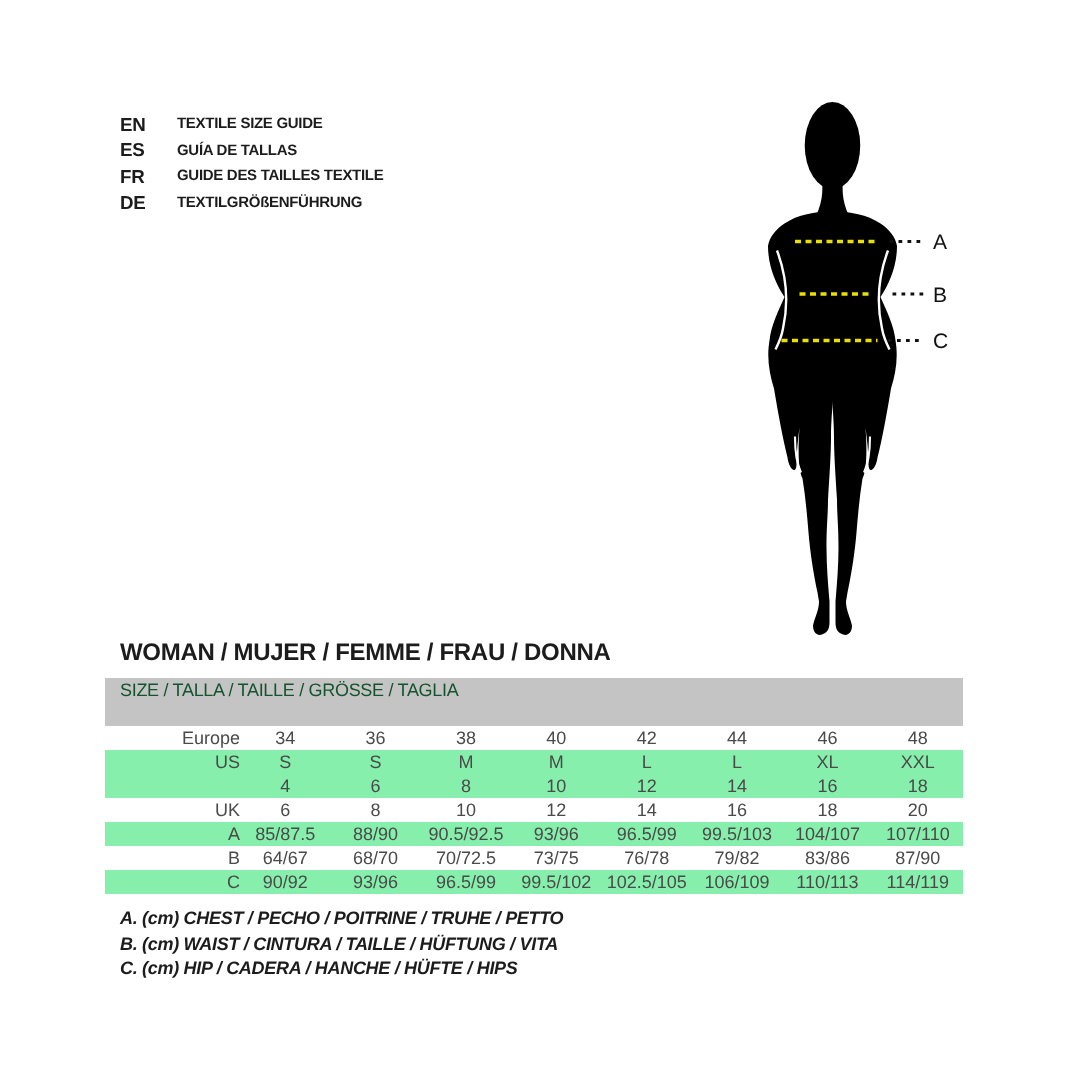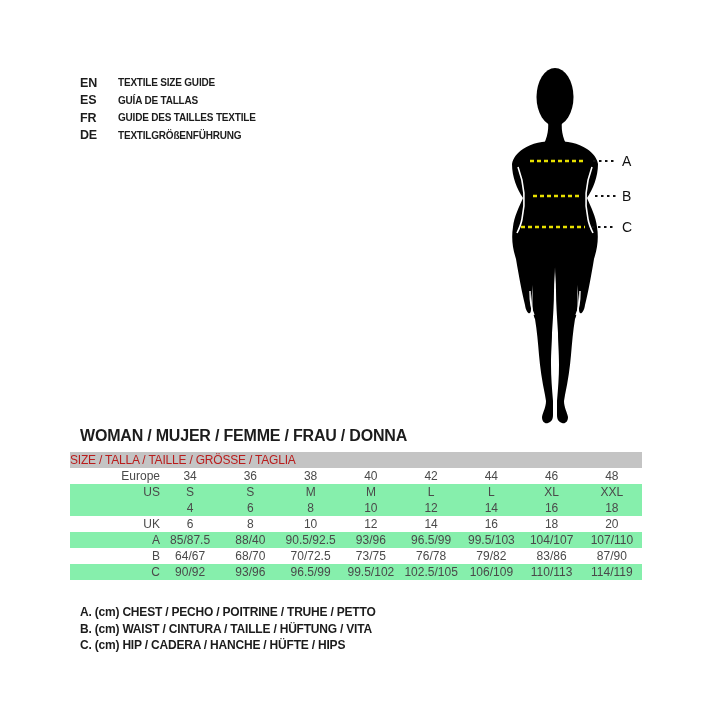--- a/index.html
+++ b/index.html
@@ -16,28 +16,28 @@
   .figure{position:absolute;left:480px;top:55px;width:170px;height:380px;}
   .figure svg{position:absolute;left:0;top:0;}
   .measure-label{position:absolute;font-size:14px;font-weight:500;color:#111;width:16px;text-align:left;}
   .ml-a{left:142px;top:98px;}
   .ml-b{left:142px;top:133px;}
   .ml-c{left:142px;top:164px;}
   
   .gender-title{position:absolute;left:80px;top:427px;font-size:16px;font-weight:700;letter-spacing:-0.2px;}
   
   .size-table{position:absolute;left:70px;top:452px;width:572px;font-size:12px;color:#4a4a4a;}
-  .table-header{height:16px;line-height:16px;background:#c4c4c4;color:#b91c1c;
-    font-weight:500;letter-spacing:-0.2px;}
+  .table-header{height:32px;line-height:16px;background:#c4c4c4;color:#14532d;
+    padding-left:10px;font-weight:500;letter-spacing:-0.2px;}
   .t-row{display:flex;height:16px;line-height:16px;}
   .t-row.shaded{background:#86efac;}
   .t-label{width:90px;padding-left:10px;box-sizing:border-box;text-align:right;}
   .t-cell{width:60.25px;text-align:center;}
   
-  .legend{position:absolute;left:80px;top:604px;}
+  .legend{position:absolute;left:80px;top:604px;font-style:italic;}
   .legend-line{font-size:12px;font-weight:700;letter-spacing:-0.2px;line-height:16.5px;white-space:nowrap;}
 </style>
 </head>
 <body>
 
 <div class="canvas">
 
   <div class="lang-block">
       <div class="lang-row">
         <span class="lang-code">EN</span>
@@ -169,21 +169,21 @@
           <div class="t-cell">10</div>
           <div class="t-cell">12</div>
           <div class="t-cell">14</div>
           <div class="t-cell">16</div>
           <div class="t-cell">18</div>
           <div class="t-cell">20</div>
         </div>
         <div class="t-row shaded">
           <div class="t-label">A</div>
           <div class="t-cell">85/87.5</div>
-          <div class="t-cell">88/40</div>
+          <div class="t-cell">88/90</div>
           <div class="t-cell">90.5/92.5</div>
           <div class="t-cell">93/96</div>
           <div class="t-cell">96.5/99</div>
           <div class="t-cell">99.5/103</div>
           <div class="t-cell">104/107</div>
           <div class="t-cell">107/110</div>
         </div>
         <div class="t-row">
           <div class="t-label">B</div>
           <div class="t-cell">64/67</div>

